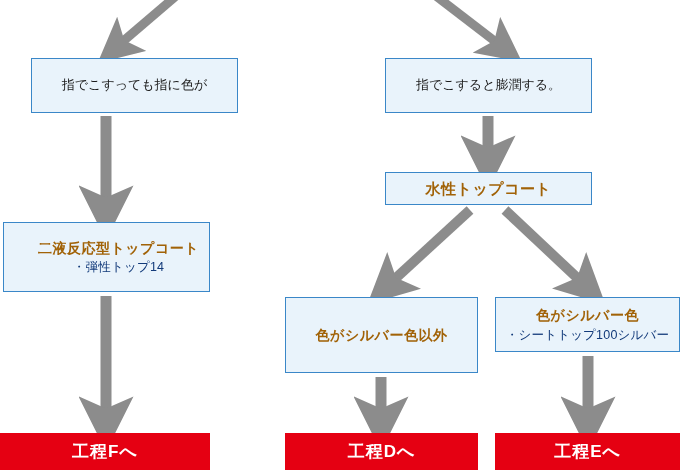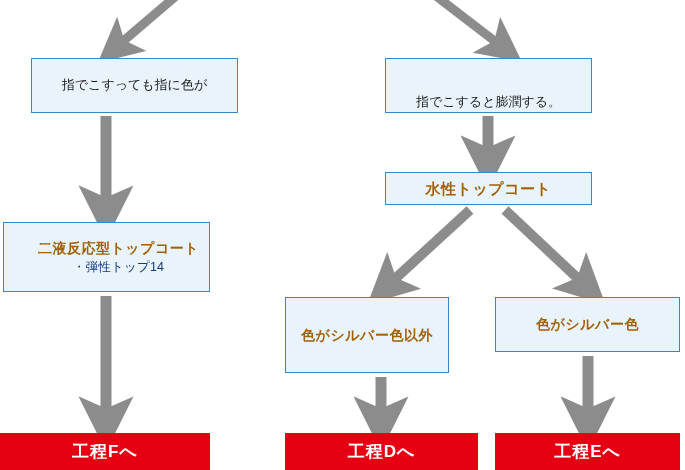--- a/index.html
+++ b/index.html
@@ -66,24 +66,24 @@
     border: none;
     display: flex;
     align-items: center;
     justify-content: center;
     color: #ffffff;
     font-weight: bold;
     letter-spacing: 1px;
   }
   
   #node-rub-no-color { left: 3px;  top: 58px;  width: 207px; height: 55px; font-size: 13px; margin-left: 28px; }
-  #node-rub-swell    { left: 385px; top: 58px; width: 207px; height: 55px; font-size: 13px; justify-content: flex-end; }
+  #node-rub-swell    { left: 385px; top: 58px; width: 207px; height: 55px; font-size: 13px; }
   #node-water-top    { left: 385px; top: 172px; width: 207px; height: 33px; font-size: 15px; }
   #node-two-part     { left: 3px;  top: 222px; width: 207px; height: 70px; font-size: 13px; padding-left: 24px; }
-  #node-non-silver   { left: 285px; top: 297px; width: 164px; height: 76px; font-size: 13px; text-align: center; }
+  #node-non-silver   { left: 285px; top: 297px; width: 193px; height: 76px; font-size: 13px; text-align: center; }
   #node-silver       { left: 495px; top: 297px; width: 185px; height: 55px; font-size: 13px; }
   #terminal-f { left: 0px;   top: 433px; width: 210px; height: 37px; font-size: 17px; }
   #terminal-d { left: 285px; top: 433px; width: 193px; height: 37px; font-size: 17px; }
   #terminal-e { left: 495px; top: 433px; width: 185px; height: 37px; font-size: 17px; }
   #node-two-part .title { font-size: 14px; }
   #node-non-silver .title { font-size: 14px; }
   #node-silver .title { font-size: 14px; }
   #node-water-top .title { font-size: 15px; }
   #node-two-part ul li, #node-non-silver ul li, #node-silver ul li { font-size: 12.5px; }
 </style>
@@ -136,20 +136,23 @@
       <li>・弾性トップ14</li>
     </ul>
   </div>
 
   <div class="node" id="node-non-silver">
     <span class="title">色がシルバー色以外</span>
   </div>
 
   <div class="node" id="node-silver">
     <span class="title">色がシルバー色</span>
+    <ul>
+      <li>・シートトップ100シルバー</li>
+    </ul>
   </div>
 
   <div class="terminal" id="terminal-f">
     <span>工程Fへ</span>
   </div>
   <div class="terminal" id="terminal-d">
     <span>工程Dへ</span>
   </div>
   <div class="terminal" id="terminal-e">
     <span>工程Eへ</span>

